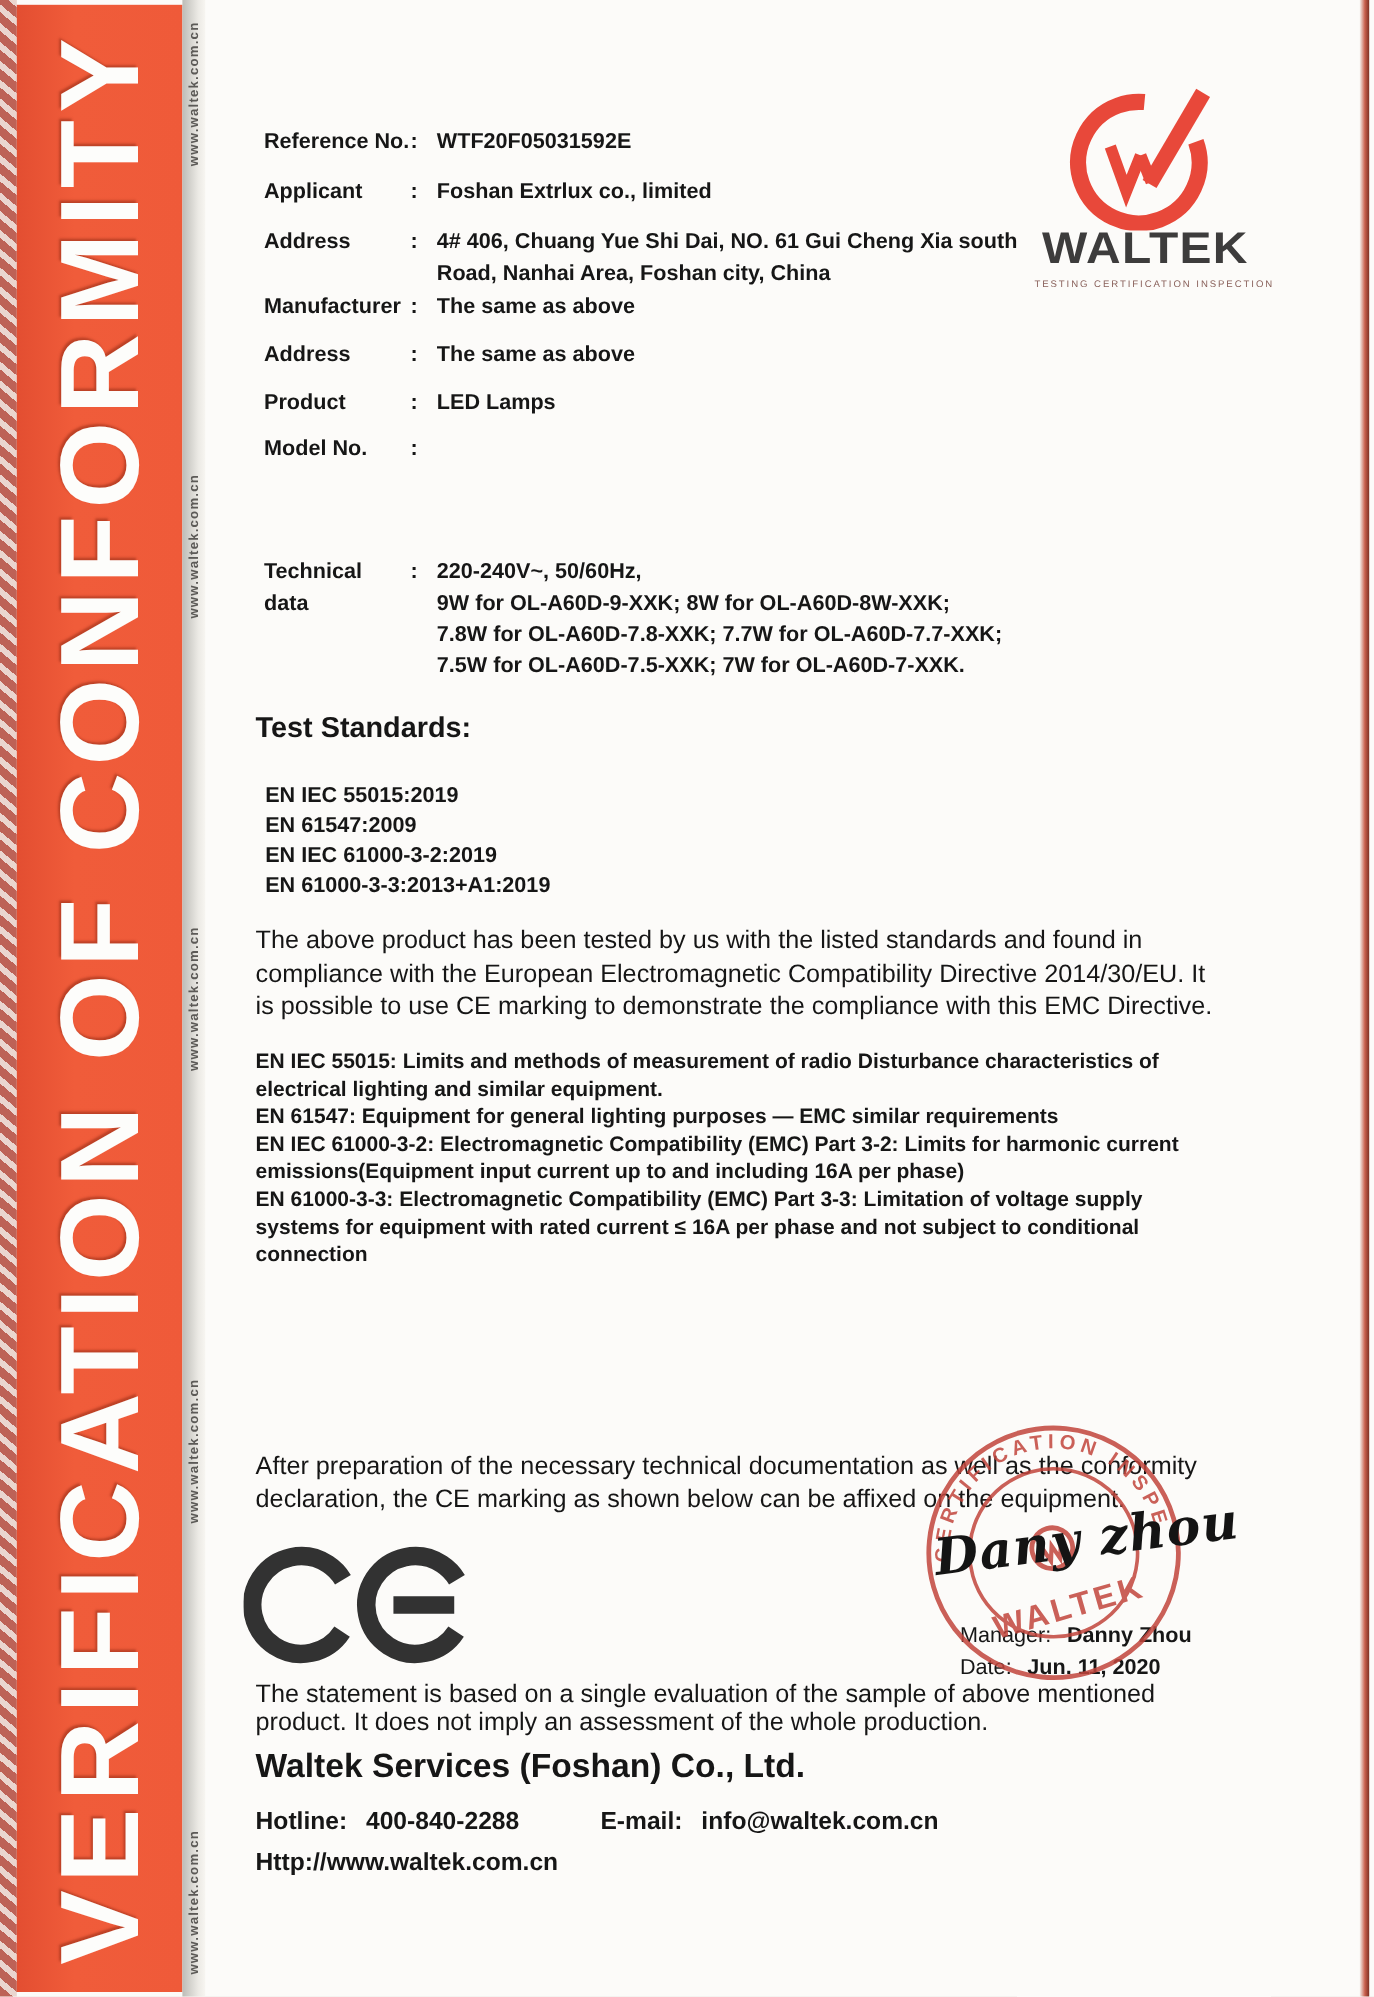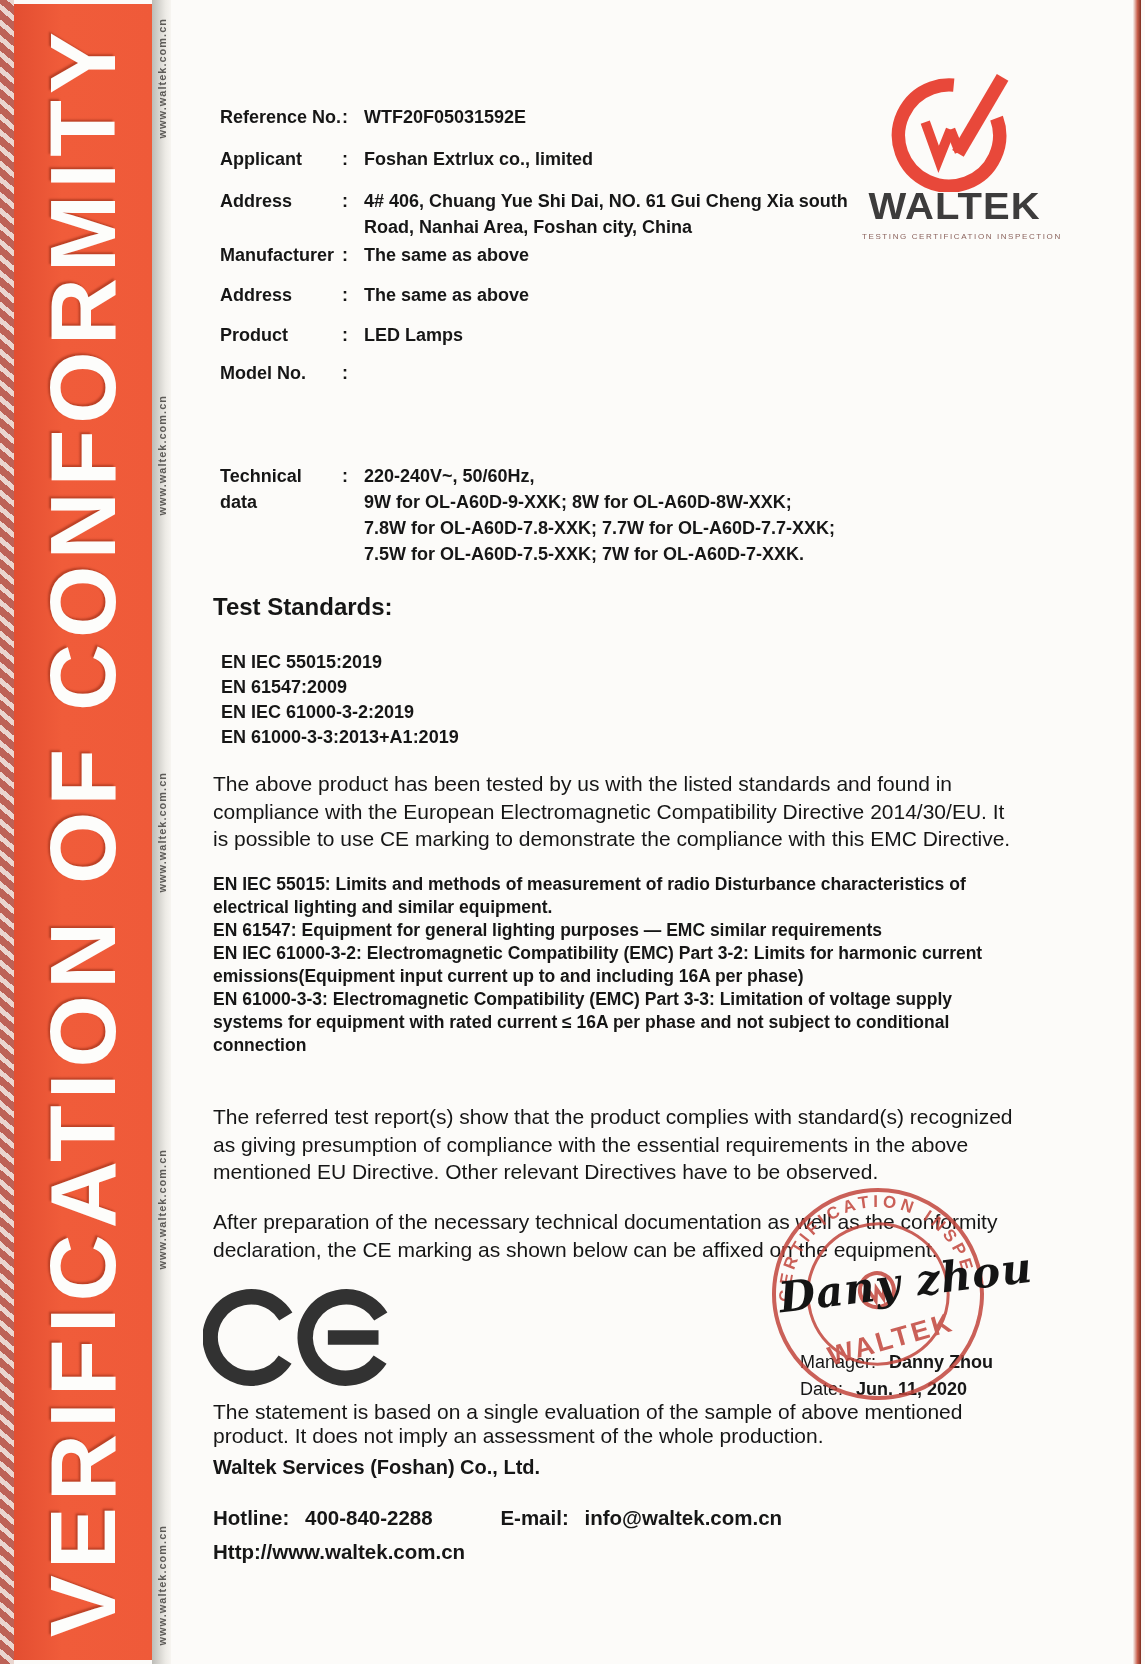--- a/index.html
+++ b/index.html
@@ -73,21 +73,21 @@
     font-family:"DejaVu Serif",serif;font-style:italic;font-weight:bold;
     font-size:42px;color:#141414;transform:rotate(-7deg);letter-spacing:1px;
     white-space:nowrap;
   }
   .sig-line{position:absolute;left:800px;font-size:18px;z-index:2;white-space:nowrap;}
   .sig-manager{top:1352px;}
   .sig-date{top:1379px;}
   .sig-line .lbl{font-weight:normal;}
   .sig-line .val{font-weight:bold;margin-left:8px;}
   
-  .company{position:absolute;left:213px;top:1456px;font-size:20px;font-weight:bold;z-index:2;}
+  .company{position:absolute;left:213px;top:1456px;font-size:28px;font-weight:bold;z-index:2;}
   .contact{position:absolute;left:213px;top:1506px;font-size:20.5px;font-weight:bold;z-index:2;}
   .contact .email-label{margin-left:62px;}
   .contact .gap{margin-left:10px;}
   .website{position:absolute;left:213px;top:1540px;font-size:20.5px;font-weight:bold;z-index:2;}
 </style>
 </head>
 <body>
 
 <div class="page">
 
@@ -172,21 +172,20 @@
 
   <div class="para p-tested">The above product has been tested by us with the listed standards and found in compliance with the European Electromagnetic Compatibility Directive 2014/30/EU. It is possible to use CE marking to demonstrate the compliance with this EMC Directive.</div>
 
   <div class="bold-block">
     <div>EN IEC 55015: Limits and methods of measurement of radio Disturbance characteristics of electrical lighting and similar equipment.</div>
     <div>EN 61547: Equipment for general lighting purposes — EMC similar requirements</div>
     <div>EN IEC 61000-3-2: Electromagnetic Compatibility (EMC) Part 3-2: Limits for harmonic current emissions(Equipment input current up to and including 16A per phase)</div>
     <div>EN 61000-3-3: Electromagnetic Compatibility (EMC) Part 3-3: Limitation of voltage supply systems for equipment with rated current ≤ 16A per phase and not subject to conditional connection</div>
   </div>
 
-  <div class="para p-referred">The referred test report(s) show that the product complies with standard(s) recognized as giving presumption of compliance with the essential requirements in the above mentioned EU Directive. Other relevant Directives have to be observed.</div>
   <div class="para p-after">After preparation of the necessary technical documentation as well as the conformity declaration, the CE marking as shown below can be affixed on the equipment.</div>
 
   <div class="ce">
     <svg width="190" height="109" viewBox="0 0 210 120">
       <circle cx="53" cy="60" r="45" fill="none" stroke="#323232" stroke-width="17" stroke-dasharray="232 51" transform="rotate(33 53 60)"></circle>
       <circle cx="158" cy="60" r="45" fill="none" stroke="#323232" stroke-width="17" stroke-dasharray="232 51" transform="rotate(33 158 60)"></circle>
       <line x1="138" y1="60" x2="194" y2="60" stroke="#323232" stroke-width="16"></line>
     </svg>
   </div>
 

